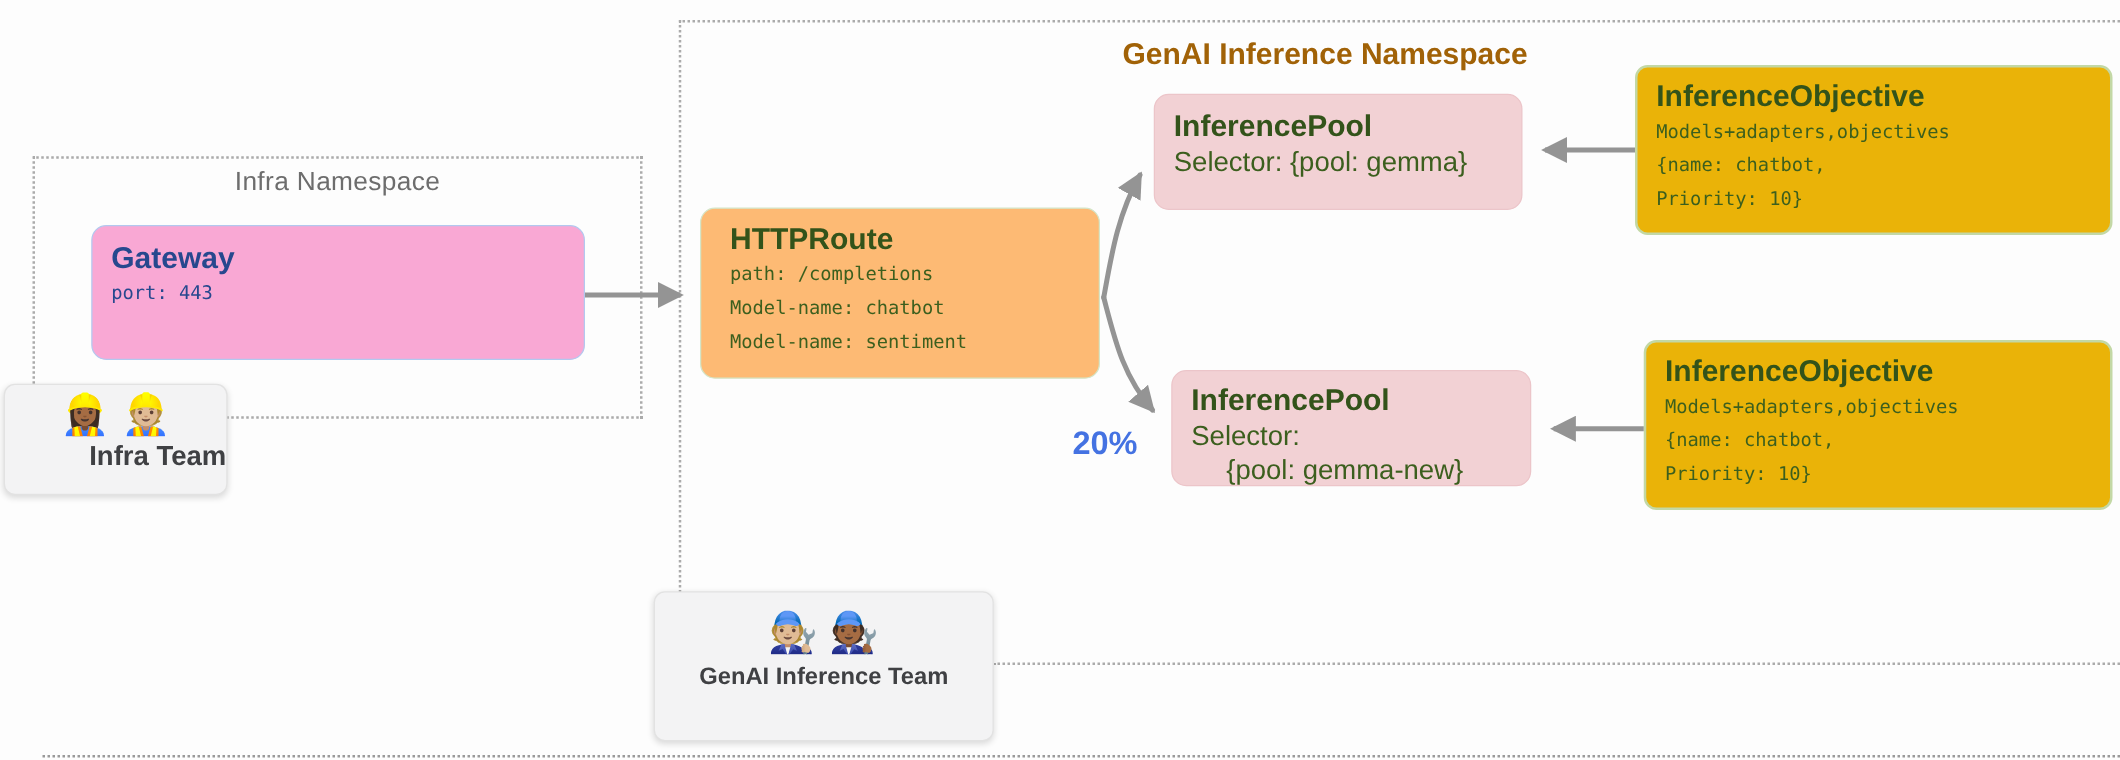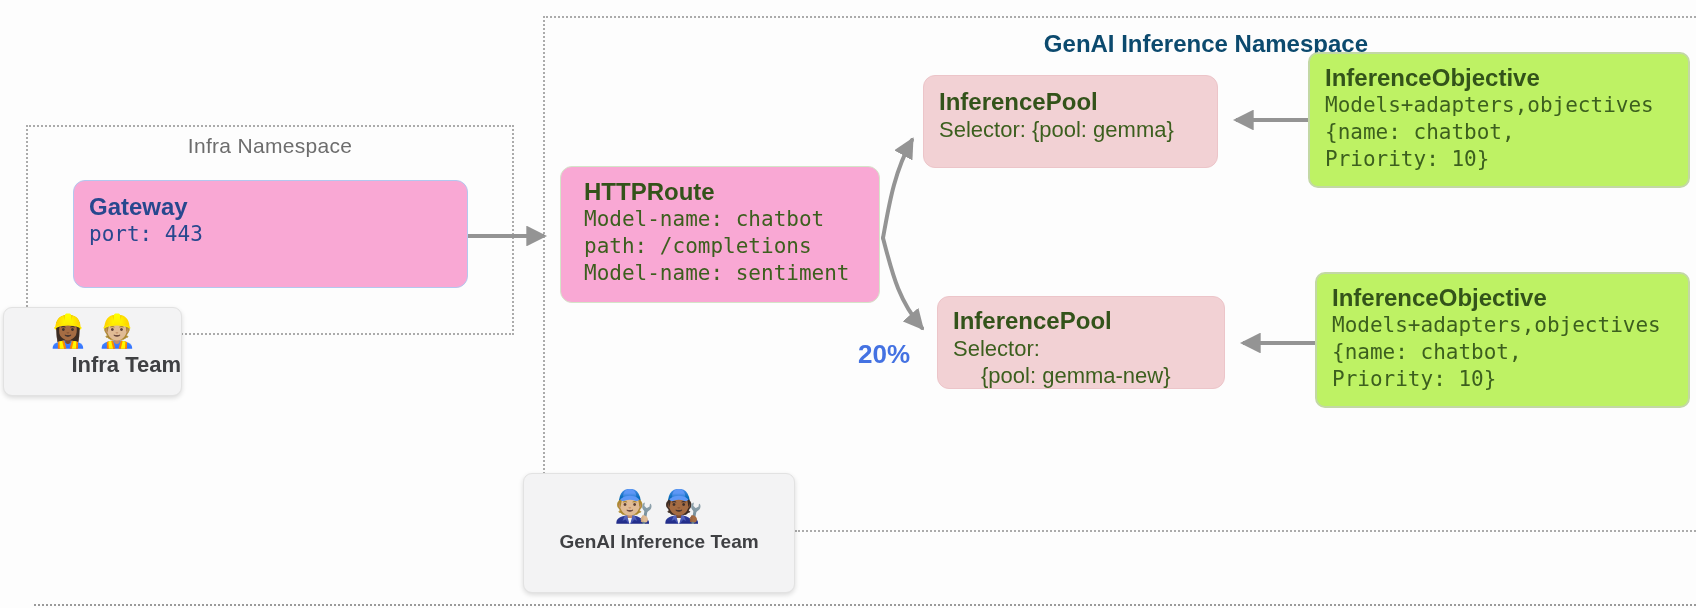--- a/index.html
+++ b/index.html
@@ -10,49 +10,49 @@
   
   .dotline{position:absolute;z-index:1;}
   .ns-infra{
     position:absolute;left:26px;top:125px;width:484px;height:206px;
     border:2px dotted #ababab;z-index:1;
   }
   .ns-title{
     text-align:center;color:#6d6d6d;font-size:21px;margin-top:7px;letter-spacing:.3px;
   }
   .genai-title{
-    position:absolute;left:898px;top:30px;width:470px;text-align:right;
-    font-size:24px;font-weight:bold;color:#0c4a6e;z-index:2;
+    position:absolute;left:898px;top:30px;width:470px;text-align:left;
+    font-size:24px;font-weight:bold;color:#a16207;z-index:2;
   }
   
   .node{position:absolute;border-radius:12px;box-sizing:border-box;z-index:3;}
   .node .hd{font-weight:bold;font-size:24px;line-height:28px;}
-  .node .ln{font-family:"DejaVu Sans Mono","Liberation Mono",monospace;font-size:21px;line-height:27px;white-space:pre;}
+  .node .ln{font-family:"DejaVu Sans Mono","Liberation Mono",monospace;font-size:15px;line-height:27px;white-space:pre;}
   .node .ln-sans{font-size:22px;line-height:27px;white-space:pre;}
   .gateway{
     left:73px;top:180px;width:395px;height:108px;background:#f9a8d4;
     border:1px solid #b3c8ef;padding:12px 15px;color:#27488e;
   }
   .gateway .ln{color:#27488e;}
   .httproute{
-    left:560px;top:166px;width:320px;height:137px;background:#f9a8d4;
+    left:560px;top:166px;width:320px;height:137px;background:#fdba74;
     border:1px solid #d4e5c8;padding:11px 23px;color:#33531a;
   }
   .green-text{color:#3c5f1e;}
   .pool-top{
     left:923px;top:75px;width:295px;height:93px;background:#f2d1d4;
     border:1px solid #ecc5c9;padding:12px 15px;color:#33531a;
   }
   .pool-bottom{
     left:937px;top:296px;width:288px;height:93px;background:#f2d1d4;
     border:1px solid #ecc5c9;padding:10px 15px;color:#33531a;
   }
   .indent{padding-left:28px;}
   .objective{
-    width:382px;height:136px;background:#bef264;border:2px solid #c3d8a5;
+    width:382px;height:136px;background:#eab308;border:2px solid #c3d8a5;
     border-radius:10px;padding:10px 15px;color:#33531a;
   }
   .obj-top{left:1308px;top:52px;}
   .obj-bottom{left:1315px;top:272px;width:375px;}
   
   .team{
     position:absolute;background:#f3f3f4;border:1px solid #e2e2e2;border-radius:9px;
     box-shadow:0 2px 5px rgba(0,0,0,.14);z-index:6;text-align:center;box-sizing:border-box;
   }
   .team-infra{left:3px;top:307px;width:179px;height:89px;padding-top:4px;}
@@ -84,22 +84,22 @@
 
   <div class="genai-title">GenAI Inference Namespace</div>
 
   <div class="node gateway">
     <div class="hd">Gateway</div>
     <div class="ln">port: 443</div>
   </div>
 
   <div class="node httproute">
     <div class="hd">HTTPRoute</div>
+    <div class="ln green-text">path: /completions</div>
     <div class="ln green-text">Model-name: chatbot</div>
-    <div class="ln green-text">path: /completions</div>
     <div class="ln green-text">Model-name: sentiment</div>
   </div>
 
   <div class="node pool-top">
     <div class="hd">InferencePool</div>
     <div class="ln-sans green-text">Selector: {pool: gemma}</div>
   </div>
 
   <div class="node pool-bottom">
     <div class="hd">InferencePool</div>

